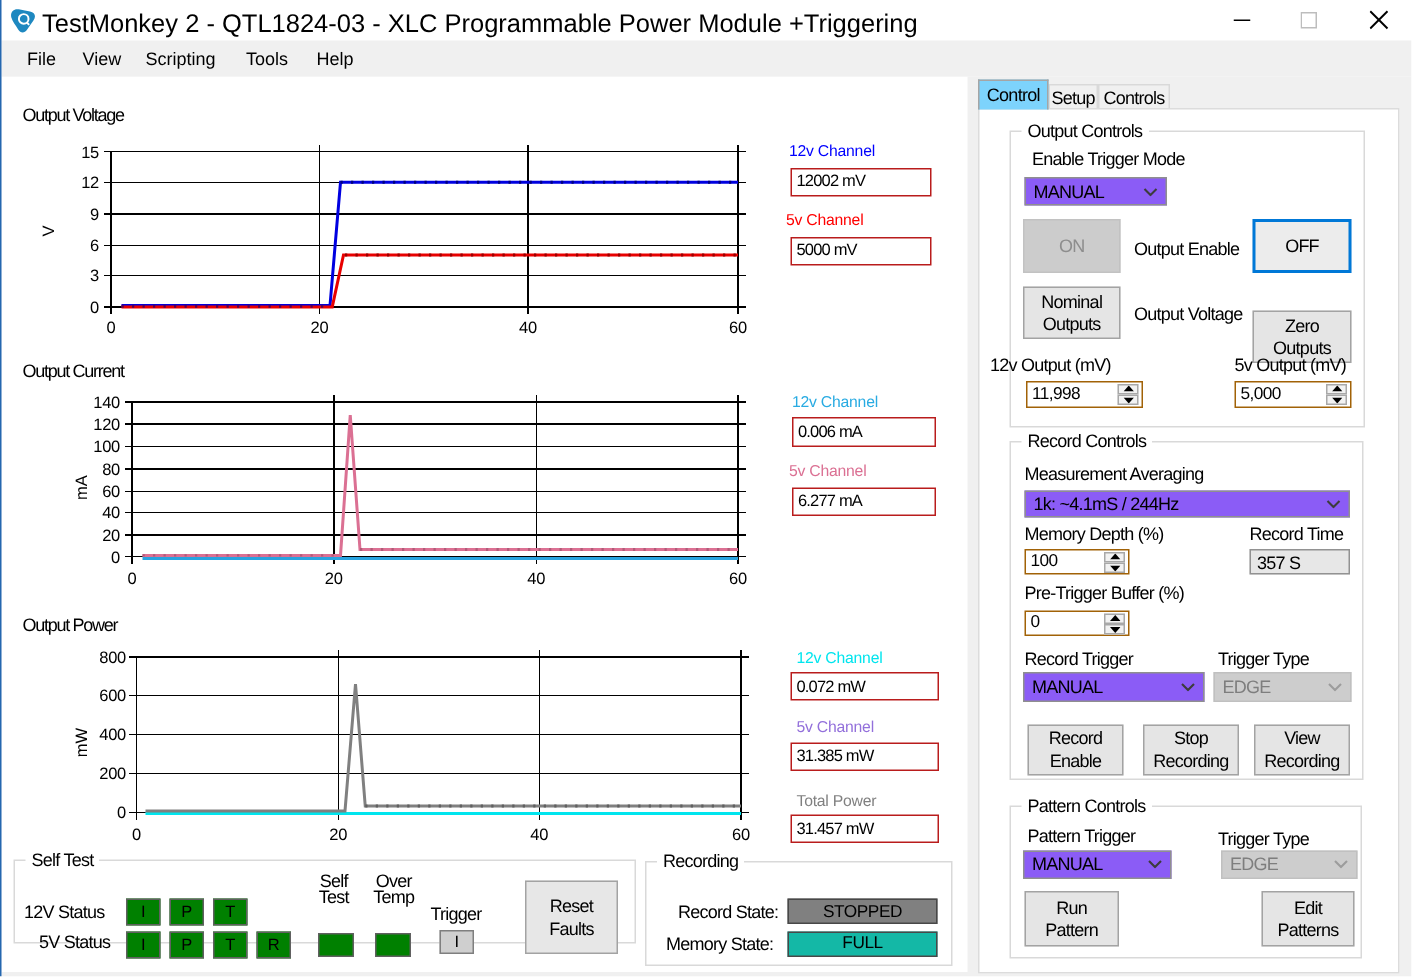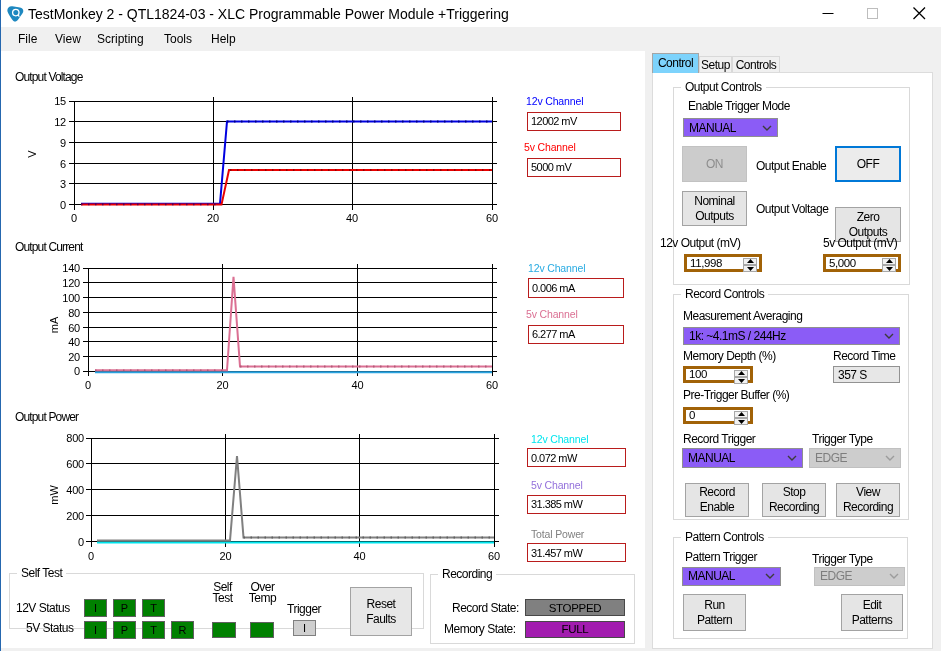--- a/index.html
+++ b/index.html
@@ -2,36 +2,36 @@
 <html><head>
 <meta charset="utf-8">
 <style>
 * { margin:0; padding:0; box-sizing:border-box; }
 html,body { width:941px; height:651px; overflow:hidden; }
 body { font-family:"Liberation Sans", sans-serif; background:#fff; position:relative; }
 .abs { position:absolute; }
 #frame { position:absolute; left:0; top:0; width:941px; height:651px; background:#fff; }
 #leftedge { position:absolute; left:0; top:0; width:1px; height:651px; background:#2567af; z-index:50; }
 #titlebar { position:absolute; left:1px; top:0; width:940px; height:27px; background:#fff; }
-#title { position:absolute; left:27px; top:6px; font-size:14px; color:#000; }
+#title { position:absolute; left:27px; top:6px; font-size:17px; color:#000; }
 #menubar { position:absolute; left:1px; top:27px; width:940px; height:24px; background:#f0f0f0; }
 .menuitem { position:absolute; top:5px; font-size:12px; color:#000; }
 #formbg { position:absolute; left:1px; top:51px; width:940px; height:600px; background:#f0f0f0; }
 #leftpanel { position:absolute; left:1px; top:51px; width:644px; height:597px; background:#fff; }
 .tbox { position:absolute; letter-spacing:-0.55px; background:#fff; border:1px solid #b91c1c; font-size:11px; color:#000; padding-left:3px; display:flex; align-items:center; }
 .chlabel { position:absolute; font-size:10.5px; letter-spacing:-0.15px; height:11px; line-height:11px; }
 .grp { position:absolute; border:1px solid #d9d9d9; }
 .grp > span { position:absolute; letter-spacing:-0.5px; top:-7px; left:7px; background:#fff; padding:0 4px; font-size:12px; line-height:13px; color:#000; white-space:nowrap; }
 .lbl { position:absolute; letter-spacing:-0.5px; font-size:12px; color:#000; height:14px; line-height:14px; white-space:nowrap; }
 .btn { position:absolute; letter-spacing:-0.5px; background:#e5e5e5; border:1px solid #a3a3a3; color:#000; font-size:12px; display:flex; align-items:center; justify-content:center; text-align:center; line-height:15px; }
 .combo { position:absolute; letter-spacing:-0.5px; background:#8b5cf6; border:1px solid #8f8f8f; font-size:12px; color:#000; }
 .combo .ct { position:absolute; left:5px; top:50%; transform:translateY(-50%); white-space:nowrap; }
 .combo svg { position:absolute; right:5px; top:50%; transform:translateY(-50%); }
 .combo.dis { background:#cdcdcd; border-color:#c0c0c0; color:#7e7e7e; }
-.spin { position:absolute; letter-spacing:-0.4px; background:#fff; border:3px solid #a16207; font-size:11.5px; }
+.spin { position:absolute; letter-spacing:-0.4px; background:#fff; border:1px solid #a16207; font-size:11.5px; }
 .spin .sv { position:absolute; left:3px; top:50%; transform:translateY(-50%); }
 .spin .sb { position:absolute; right:2px; top:1px; width:14px; height:14.5px; }
 .spin .su, .spin .sd { position:absolute; left:0; right:0; height:7px; background:#f2f2f2; border:1px solid #a8a8a8; display:flex; align-items:center; justify-content:center; }
 .spin .su { top:0; }
 .spin .sd { bottom:0; }
 .gbox { position:absolute; background:#008000; border:1px solid #606060; color:#000; font-size:11px; display:flex; align-items:center; justify-content:center; }
 </style>
 </head>
 <body>
 <div id="frame"></div>
@@ -183,21 +183,21 @@
 <div class="lbl" style="left:287px;top:602px">Trigger</div>
 <div class="gbox" style="left:293px;top:620px;width:23px;height:16px;background:#cfcfcf;border-color:#7f7f7f">I</div>
 <div class="btn" style="left:350px;top:587px;width:62px;height:49px;background:#e7e7e7">Reset<br>Faults</div>
 
 <div class="grp" style="left:430px;top:574px;width:205px;height:70px">
     <span>Recording</span>
   </div>
 <div class="lbl" style="left:452px;top:601px">Record State:</div>
 <div class="abs" style="left:525px;top:599px;width:100px;height:17px;background:#808080;border:1px solid #484848;font-size:11.5px;letter-spacing:-0.3px;color:#000;display:flex;align-items:center;justify-content:center">STOPPED</div>
 <div class="lbl" style="left:444px;top:622px">Memory State:</div>
-<div class="abs" style="left:525px;top:620.5px;width:100px;height:17px;background:#a21caf;border:1px solid #484848;font-size:11.5px;letter-spacing:-0.3px;color:#000;display:flex;align-items:center;justify-content:center">FULL</div>
+<div class="abs" style="left:525px;top:620.5px;width:100px;height:17px;background:#14b8a6;border:1px solid #484848;font-size:11.5px;letter-spacing:-0.3px;color:#000;display:flex;align-items:center;justify-content:center">FULL</div>
 
 <div class="abs" style="left:652px;top:72px;width:281px;height:577px;background:#fff;border:1px solid #dcdcdc"></div>
 <div class="abs" style="left:699px;top:56px;width:33px;height:16px;background:#f0f0f0;border:1px solid #d9d9d9;border-bottom:none;font-size:12px;letter-spacing:-0.5px;text-align:center;line-height:17px">Setup</div>
 <div class="abs" style="left:732px;top:56px;width:48px;height:16px;background:#f0f0f0;border:1px solid #d9d9d9;border-bottom:none;font-size:12px;letter-spacing:-0.5px;text-align:center;line-height:17px">Controls</div>
 <div class="abs" style="left:652px;top:53px;width:47px;height:20px;background:#7dd3fc;border:1px solid #a5a5a5;border-bottom:none;font-size:12px;letter-spacing:-0.5px;text-align:center;line-height:19px">Control</div>
 
 <div class="grp" style="left:673px;top:87px;width:237px;height:198px">
     <span>Output Controls</span>
   </div>
 <div class="lbl" style="left:688px;top:99px">Enable Trigger Mode</div>

